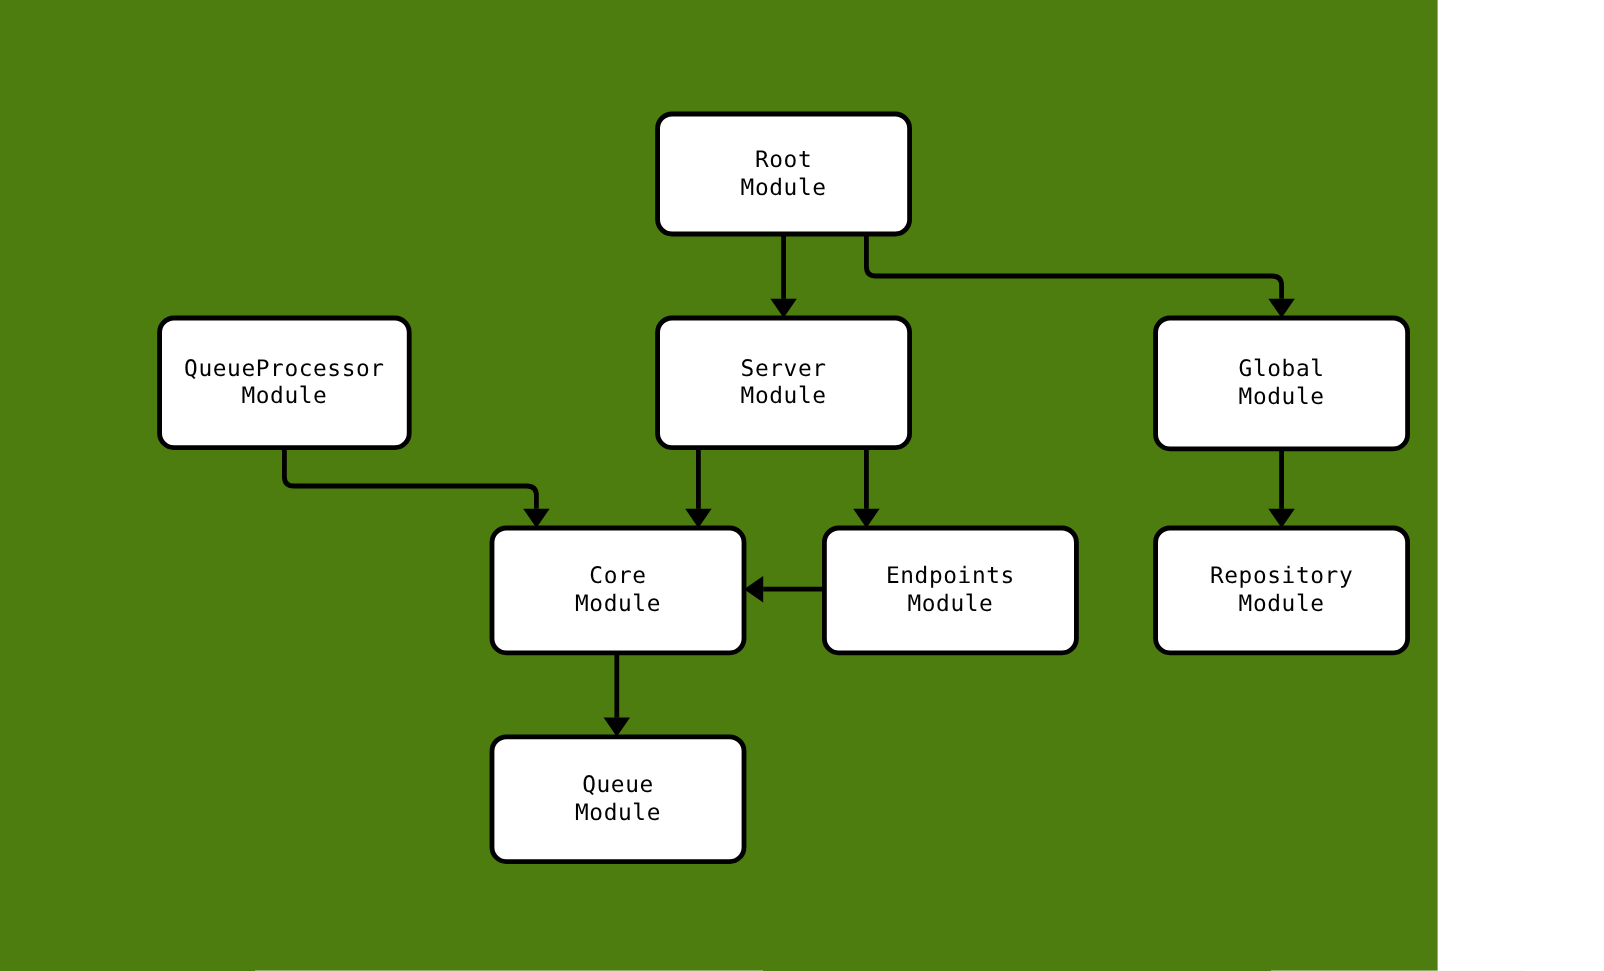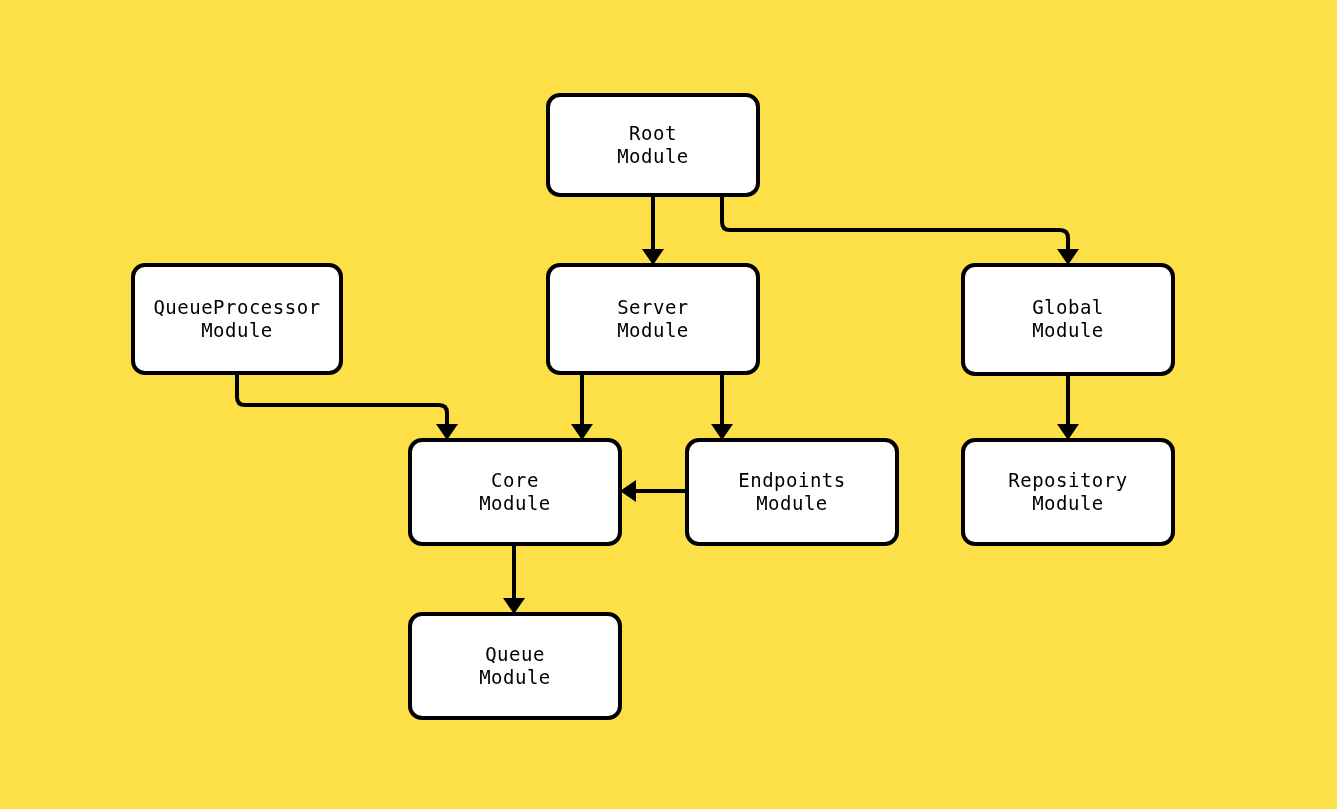--- a/index.html
+++ b/index.html
@@ -8,23 +8,23 @@
     background: #ffffff;
   }
   body {
     width: 1337px;
     height: 809px;
     overflow: hidden;
     font-family: "DejaVu Sans Mono", "Liberation Mono", monospace;
   }
   #diagram-root {
     position: relative;
-    width: 1337px;
+    width: 1198px;
     height: 809px;
-    background: #fde047;
+    background: #4d7c0f;
   }
   svg#diagram-svg {
     display: block;
     width: 1337px;
     height: 809px;
   }
   .node-box {
     fill: #ffffff;
     stroke: #000000;
     stroke-width: 4;

